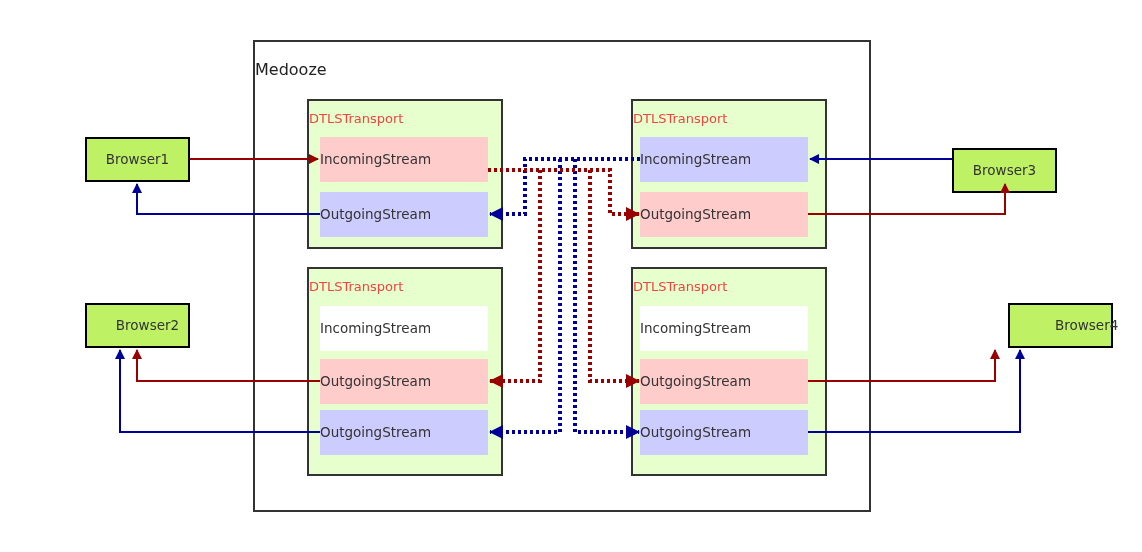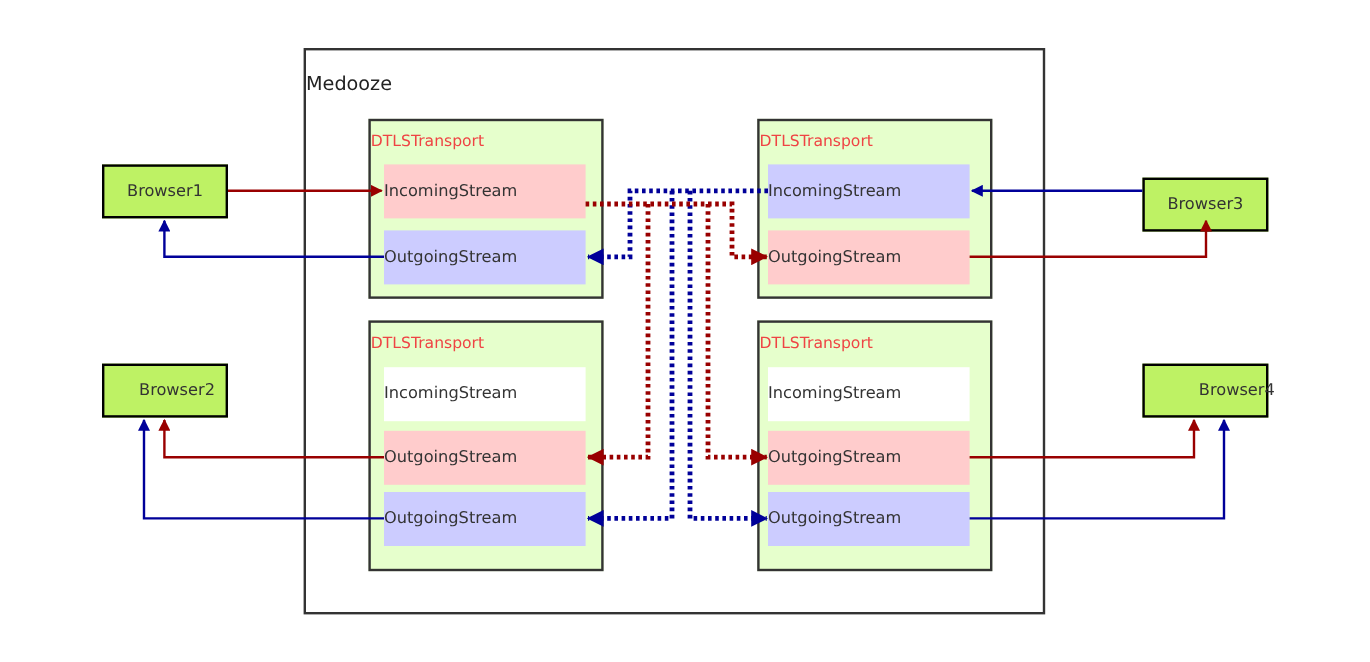--- a/index.html
+++ b/index.html
@@ -46,21 +46,21 @@
 <div class="box dtls" style="left:631px;top:267px;height:209px;">
   <div class="dtls-title">DTLSTransport</div>
 </div>
 <div class="box stream white" style="left:640px;top:306px;">IncomingStream</div>
 <div class="box stream red" style="left:640px;top:359px;">OutgoingStream</div>
 <div class="box stream blue" style="left:640px;top:410px;">OutgoingStream</div>
 
 <div class="box browser" style="left:85px;top:137px;">Browser1</div>
 <div class="box browser" style="left:85px;top:303px;padding-left:20px;">Browser2</div>
 <div class="box browser" style="left:952px;top:148px;">Browser3</div>
-<div class="box browser" style="left:952px;top:303px;padding-left:45px;">Browser4</div>
+<div class="box browser" style="left:1008px;top:303px;padding-left:45px;">Browser4</div>
 
 <svg id="wires" viewBox="0 0 1142 552">
   <defs>
     <marker id="ar" markerWidth="10" markerHeight="10" refX="9" refY="5" orient="auto" markerUnits="userSpaceOnUse">
       <path d="M0,0 L10,5 L0,10 z" fill="#990000"></path>
     </marker>
     <marker id="ab" markerWidth="10" markerHeight="10" refX="9" refY="5" orient="auto" markerUnits="userSpaceOnUse">
       <path d="M0,0 L10,5 L0,10 z" fill="#000099"></path>
     </marker>
     <marker id="arL" markerWidth="14" markerHeight="14" refX="13" refY="7" orient="auto" markerUnits="userSpaceOnUse">

